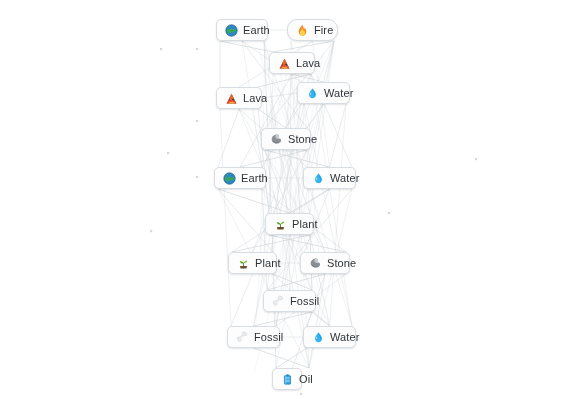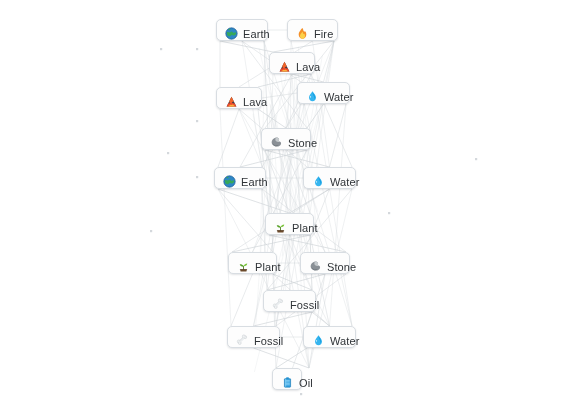--- a/index.html
+++ b/index.html
@@ -31,21 +31,21 @@
     left: 0;
     top: 0;
     width: 572px;
     height: 399px;
     pointer-events: none;
   }
   .node {
     position: absolute;
     box-sizing: border-box;
     display: flex;
-    align-items: flex-end;
+    align-items: center;
     gap: 5px;
     padding: 0 9px 0 8px;
     height: 22px;
     background: #fdfdfd;
     border: 1px solid #d8dde2;
     border-radius: 5px;
     box-shadow: 0 1px 2px rgba(40,50,60,0.13), 0 0 0 0.5px rgba(255,255,255,0.6) inset;
     white-space: nowrap;
     z-index: 5;
   }
@@ -194,21 +194,21 @@
         <span class="ico">
           <svg viewBox="0 0 16 16">
             <circle cx="8" cy="8" r="7" fill="#2e86c6"></circle>
             <path d="M2.2 6.2c1.6-.6 2.4.6 3.6.5 1-.1 1.3-1.4 2.6-1.2 1.1.2 1.1 1.6 2.3 1.7 1 .1 1.6-.8 2.7-.6l.4 2.3c-1.4.3-1.8 1.6-3 1.7-1.2.1-1.5-1-2.6-.8-1 .2-1 1.6-2.3 1.7-1.2.1-1.8-1.2-3-1.1z" fill="#36a85a"></path>
             <path d="M4.6 2.3c1.2-.5 2.3.4 2.1 1.2-.2.9-1.8.7-2.4.2z" fill="#36a85a"></path>
             <circle cx="8" cy="8" r="7" fill="none" stroke="#1c5f94" stroke-width="0.9"></circle>
           </svg>
         </span>
         <span class="label">Earth</span>
       </div>
-      <div class="node" style="left: 287px; top: 19px; width: 51px;">
+      <div class="node" style="left: 287px; top: 19px; width: 51px; border-radius: 10px;">
         <span class="ico">
           <svg viewBox="0 0 16 16">
             <path d="M8 1.2c1.4 2.1.6 3.3 1.8 4.2 1 .8 1.6-.3 1.6-.3.9 1.3 1.3 2.6 1.3 4 0 2.8-2.1 5.4-4.7 5.4S3.3 11.9 3.3 9.1c0-2.3 1.4-3.7 2.3-5.1.8-1.2 1.2-2 2.4-2.8z" fill="#f59028"></path>
             <path d="M8 5.4c.9 1.4.4 2.3 1.2 2.9.7.5 1 0 1 0 .6.9.9 1.8.9 2.7 0 1.9-1.4 3.6-3.1 3.6S4.9 13 4.9 11.1c0-1.5.9-2.4 1.5-3.4.5-.8.8-1.4 1.6-2.3z" fill="#fcd14a"></path>
           </svg>
         </span>
         <span class="label">Fire</span>
       </div>
       <div class="node" style="left: 269px; top: 52px; width: 46px;">
         <span class="ico">

